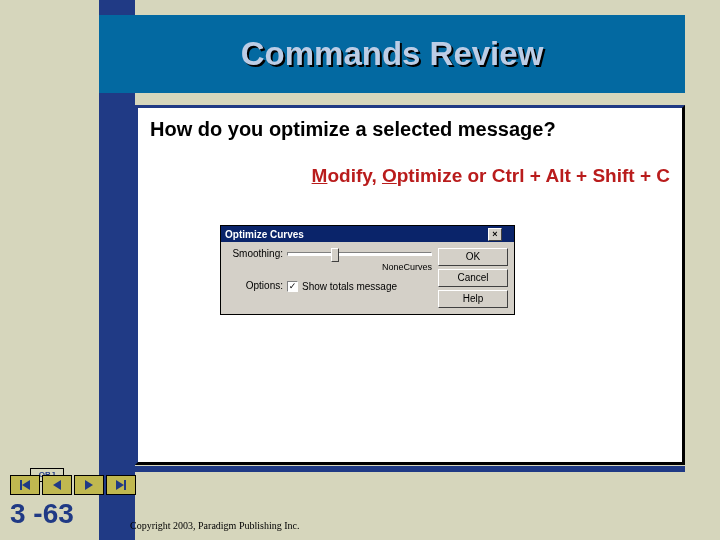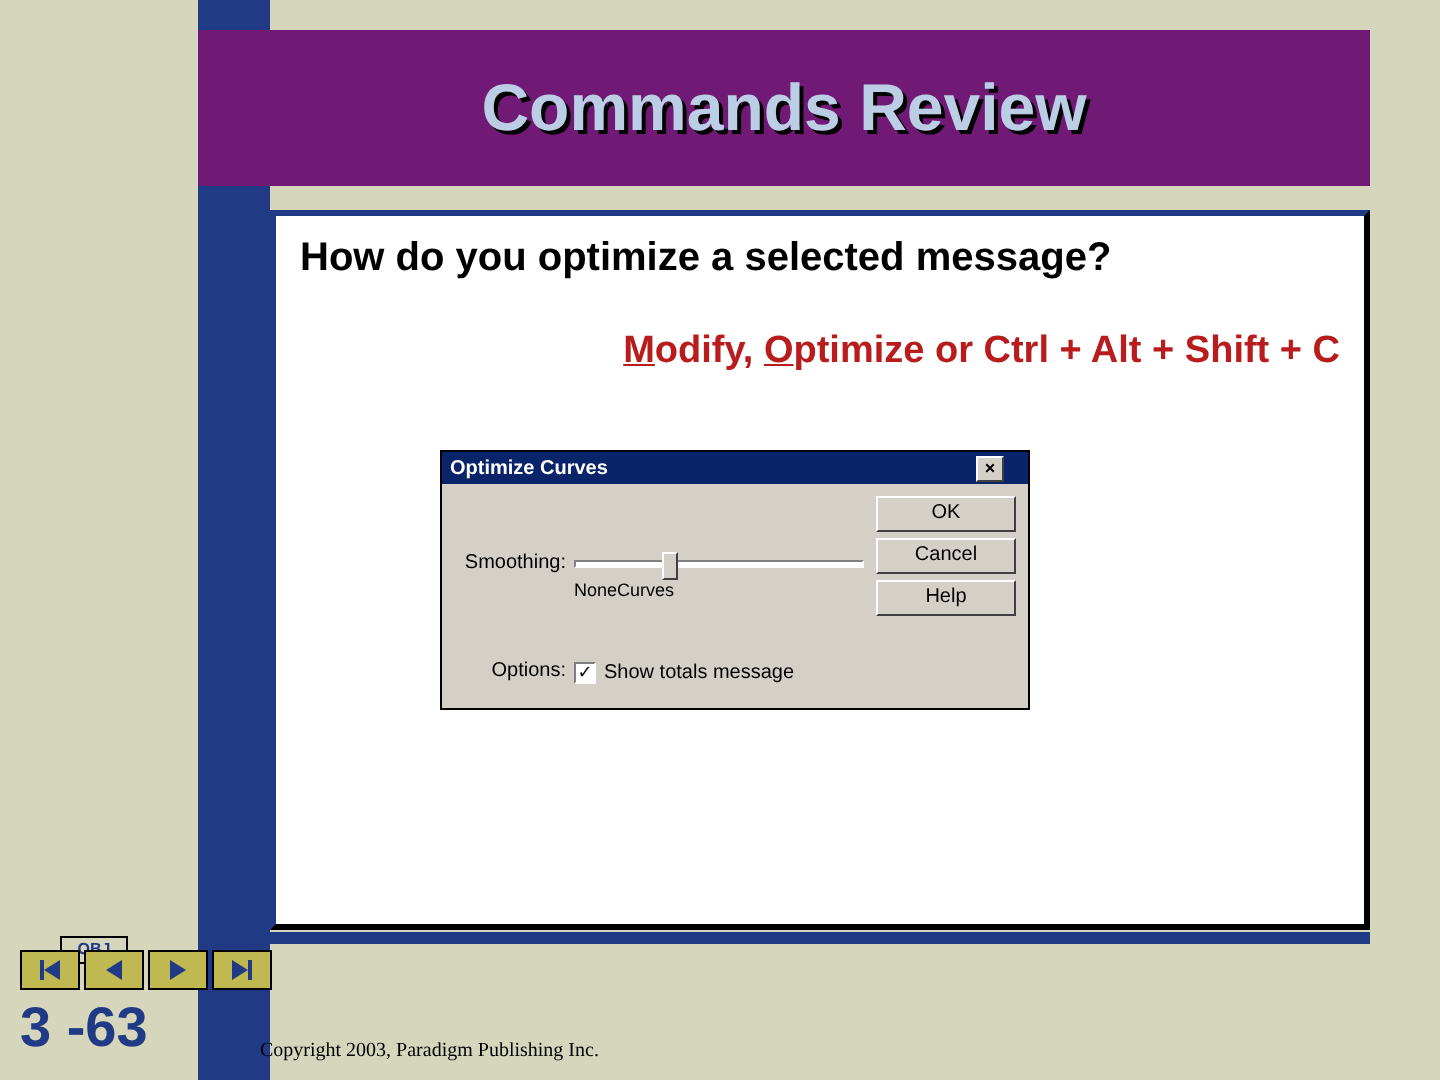--- a/index.html
+++ b/index.html
@@ -21,21 +21,21 @@
     position: absolute;
     left: 99px; top: 0;
     width: 36px; height: 540px;
     background: #203a85;
   }
   
   .title-banner {
     position: absolute;
     left: 99px; top: 15px;
     width: 586px; height: 78px;
-    background: #701a75;
+    background: #0369a1;
     display: flex;
     align-items: center;
     justify-content: center;
   }
   .title-text {
     font-size: 33px;
     font-weight: bold;
     color: #bccde6;
     text-shadow: 2px 2px 0 #000;
   }
@@ -109,41 +109,41 @@
   .dlg-btn {
     height: 18px;
     background: #d4d0c8;
     border: 1px solid #fff;
     border-right-color: #404040;
     border-bottom-color: #404040;
     font-size: 10px;
     text-align: center;
     line-height: 16px;
   }
-  .dlg-row { display: flex; align-items: center; margin-bottom: 6px; gap: 4px; margin-top: 28px; }
+  .dlg-row { display: flex; align-items: center; margin-bottom: 6px; gap: 4px; }
   .dlg-label { width: 56px; text-align: right; font-size: 10px; }
   .dlg-slider {
     flex: 1;
     height: 4px;
     background: #fff;
     border: 1px solid #808080;
     border-right-color: #fff;
     border-bottom-color: #fff;
     position: relative;
   }
   .dlg-thumb {
     position: absolute;
     left: 30%; top: -5px;
     width: 8px; height: 14px;
     background: #d4d0c8;
     border: 1px solid #404040;
     border-left-color: #fff;
     border-top-color: #fff;
   }
-  .dlg-minmax { display: flex; justify-content: flex-start; font-size: 9px; margin-left: 60px; margin-top: -3px; margin-bottom: 6px; }
+  .dlg-minmax { display: flex; justify-content: flex-end; font-size: 9px; margin-left: 60px; margin-top: -3px; margin-bottom: 6px; }
   .dlg-check { display: flex; align-items: center; gap: 4px; font-size: 10px; }
   .dlg-checkbox {
     width: 11px; height: 11px;
     background: #fff;
     border: 1px solid #808080;
     border-right-color: #fff;
     border-bottom-color: #fff;
     font-size: 9px;
     line-height: 9px;
     text-align: center;

